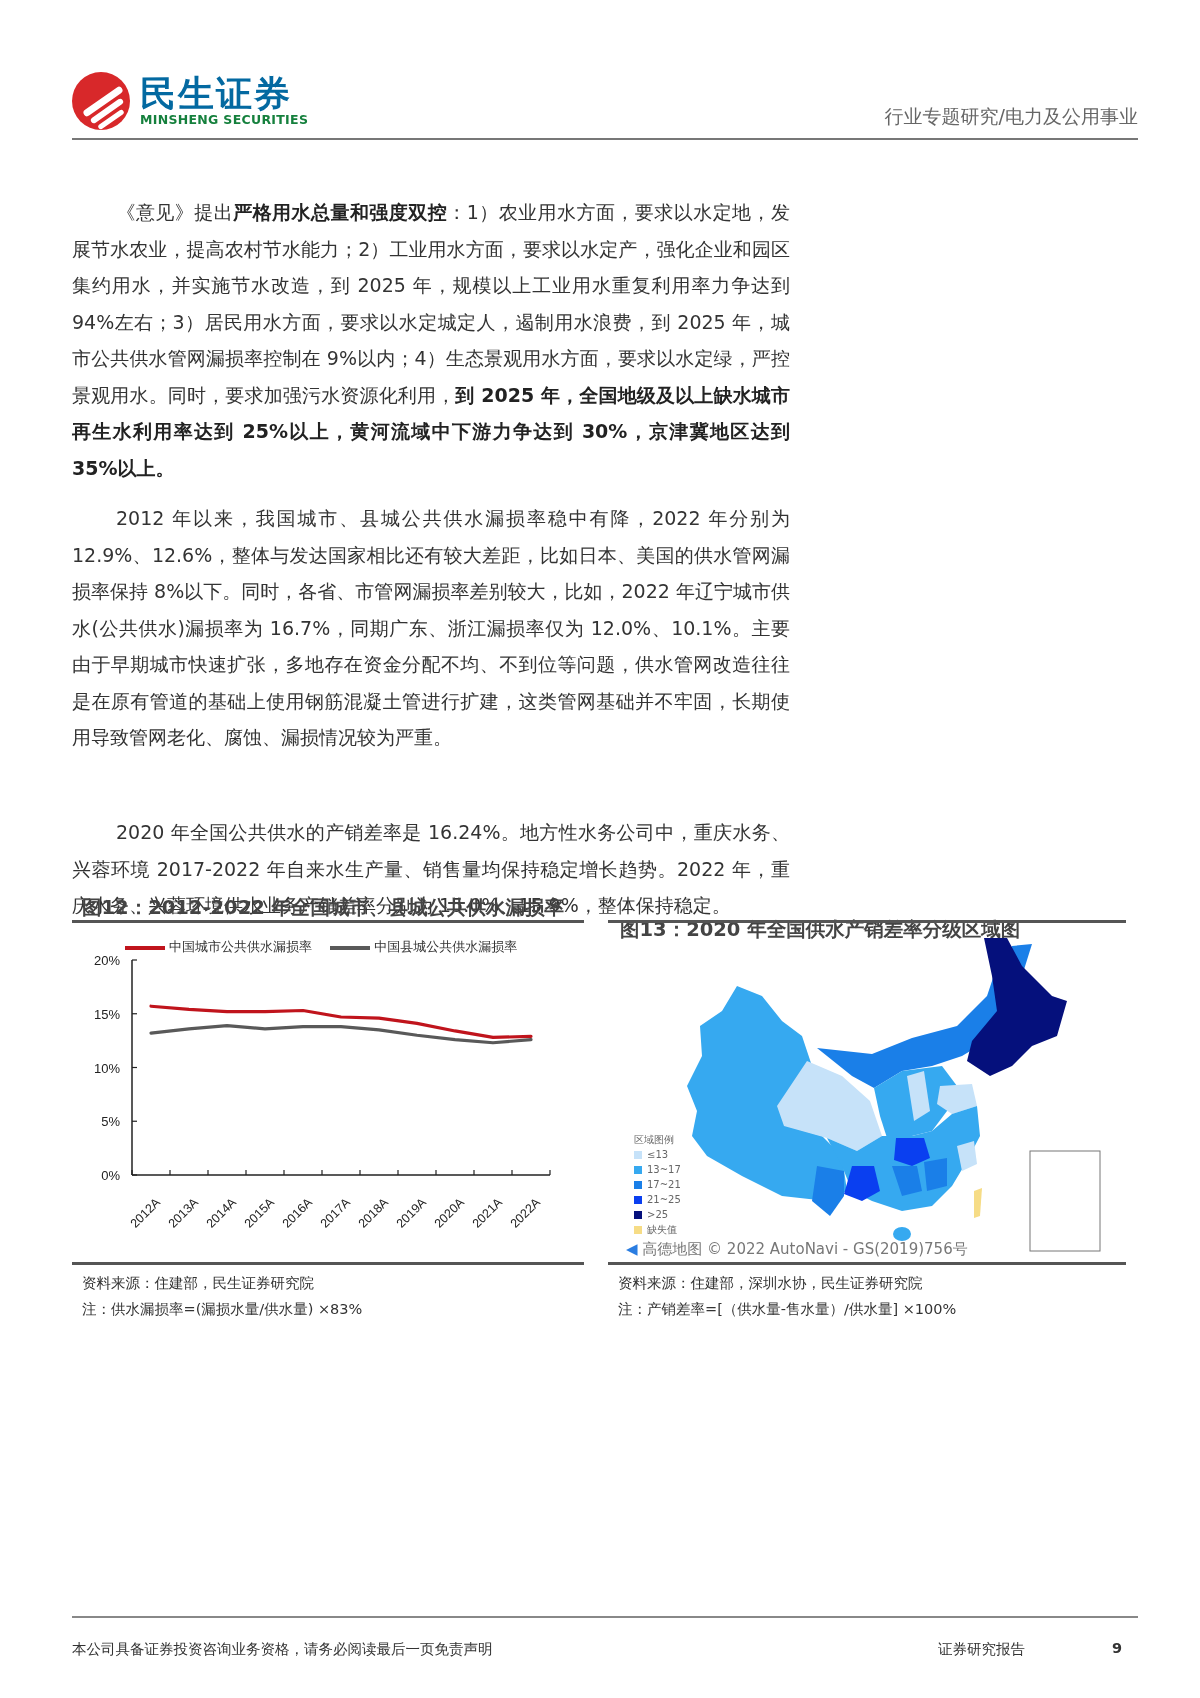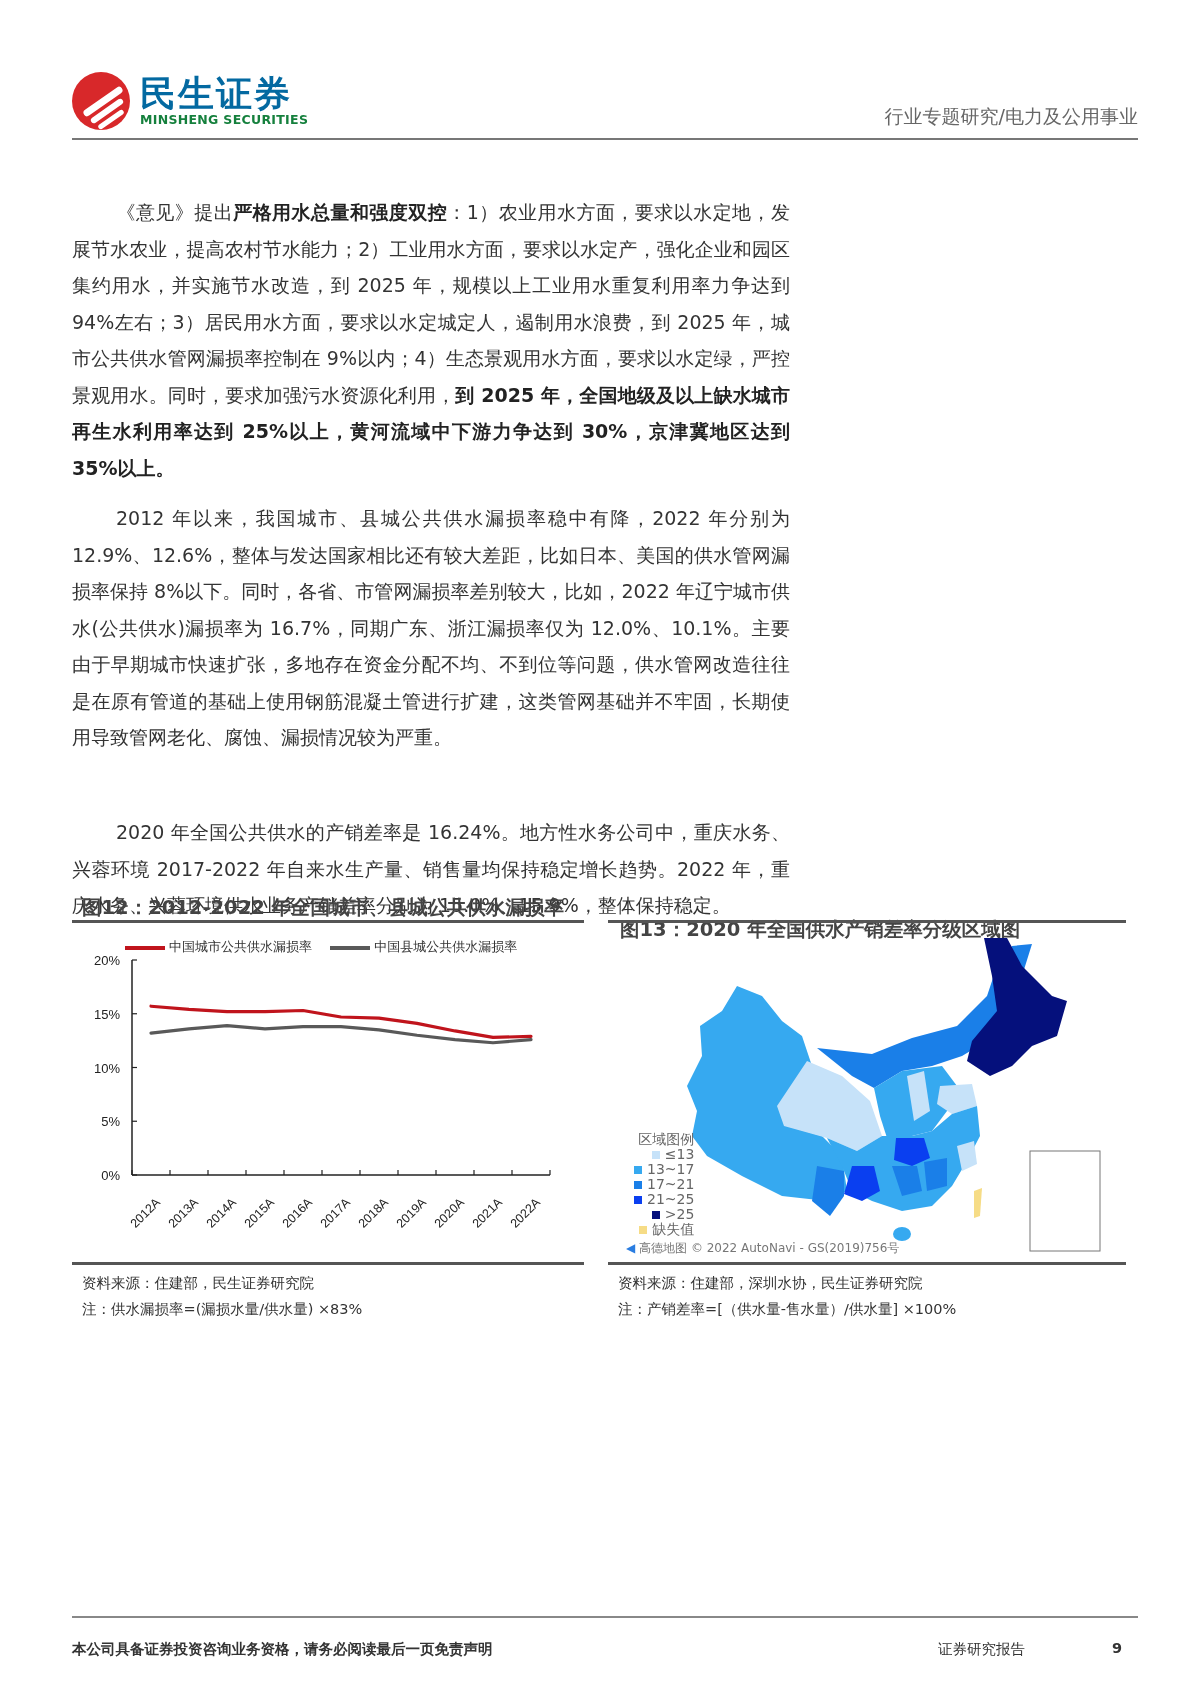--- a/index.html
+++ b/index.html
@@ -12,24 +12,24 @@
   .header-right { right:62px; top:104px; font-size:19px; color:#666;margin-left:24px; }
   .header-rule { left:72px; right:62px; top:138px; height:2px; background:#777; }
   .para { left:72px; width:718px; font-size:19px; line-height:36.5px; color:#333; text-align:justify; }
   .para b { color:#222; }
   .indent { display:inline-block; width:44px; }
   .fig-title { font-size:19.5px; font-weight:bold; color:#444; }
   .fig-rule { height:3px; background:#555; }
   .note { font-size:14.5px; color:#333; line-height:26px; }
   .legend-line { display:inline-block; width:40px; height:4px; vertical-align:middle; margin-right:4px; }
   .footer-rule { left:72px; right:62px; top:1616px; height:2px; background:#888; }
-  .footer-left { left:72px; top:1640px; font-size:14.5px; color:#333;font-weight:bold; }
+  .footer-left { left:72px; top:1640px; font-size:14.5px; color:#333; }
   .footer-right { left:938px; top:1640px; font-size:14.5px; color:#333; }
   .footer-page { left:1112px; top:1640px; font-size:14.5px; font-weight:bold; color:#333; }
-  .map-legend { font-size:14px; color:#666; line-height:15px;text-align:right; }
+  .map-legend { font-size:10px; color:#666; line-height:15px; }
   .map-legend .sw { display:inline-block; width:8px; height:8px; margin-right:5px; vertical-align:middle; }
 </style>
 </head>
 <body>
 
 <div class="abs logo-circle">
   <div class="stripe" style="left:8px;top:26px;width:46px;height:7px;"></div>
   <div class="stripe" style="left:16px;top:36px;width:38px;height:6px;"></div>
   <div class="stripe" style="left:24px;top:45px;width:30px;height:5px;"></div>
 </div>
@@ -143,21 +143,21 @@
     <div>区域图例</div>
     <div id="map-legend-items">
         <div><span class="sw" style="background: rgb(198, 226, 249);"></span><span>≤13</span></div>
         <div><span class="sw" style="background: rgb(54, 169, 240);"></span><span>13~17</span></div>
         <div><span class="sw" style="background: rgb(26, 127, 232);"></span><span>17~21</span></div>
         <div><span class="sw" style="background: rgb(10, 63, 240);"></span><span>21~25</span></div>
         <div><span class="sw" style="background: rgb(5, 16, 124);"></span><span>&gt;25</span></div>
         <div><span class="sw" style="background: rgb(246, 220, 134);"></span><span>缺失值</span></div>
       </div>
   </div>
-  <div class="abs" style="left:14px;top:314px;font-size:12px;color:#777;white-space:nowrap;">
+  <div class="abs" style="left:14px;top:314px;font-size:15px;color:#777;white-space:nowrap;">
     <span style="color:#2a7de1;">◀</span>
     <span>高德地图 © 2022 AutoNavi - GS(2019)756号</span>
   </div>
 </div>
 
 <div class="abs fig-rule" style="left:608px;width:518px;top:1262px;"></div>
 <div class="abs note" style="left:618px;top:1270px;">资料来源：住建部，深圳水协，民生证券研究院</div>
 <div class="abs note" style="left:618px;top:1296px;">注：产销差率=[（供水量-售水量）/供水量] ×100%</div>
 
 <div class="abs footer-rule"></div>

